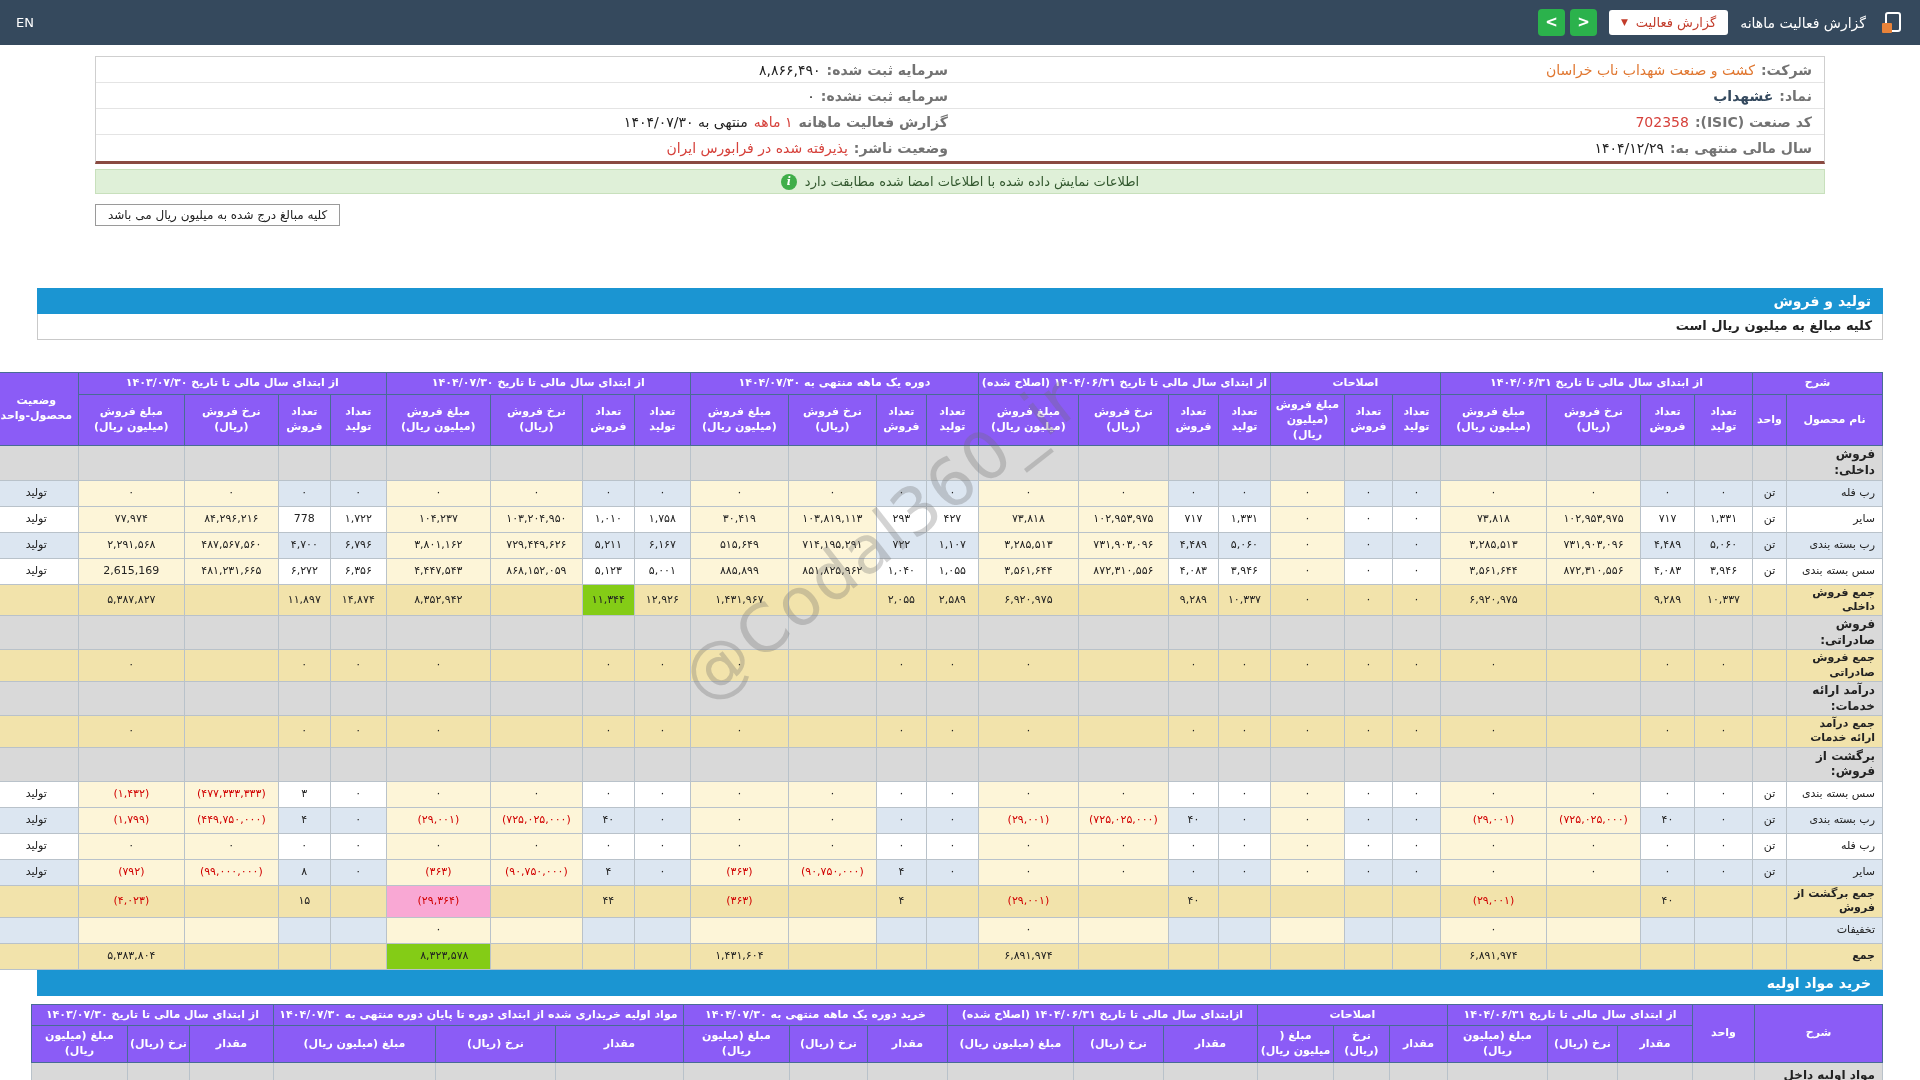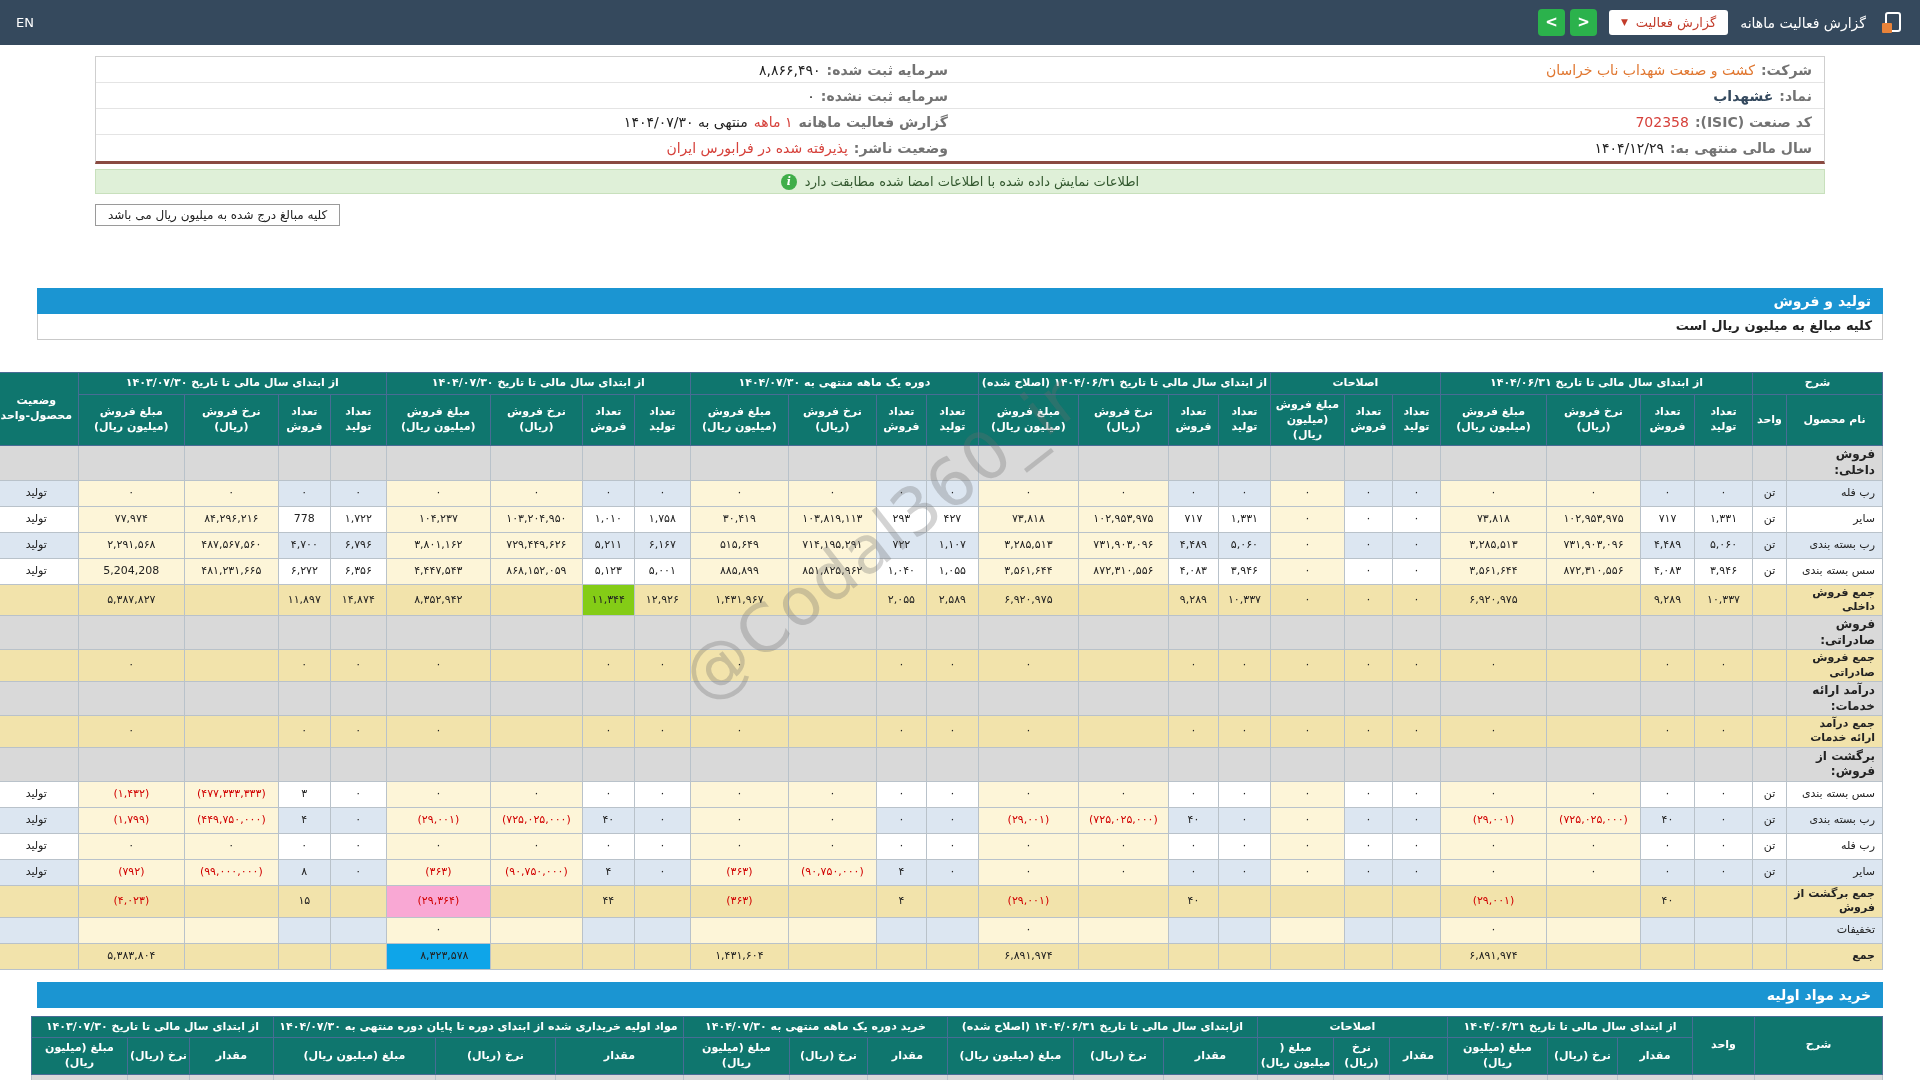--- a/index.html
+++ b/index.html
@@ -37,28 +37,28 @@
   .info-icon{width:16px;height:16px;border-radius:50%;background:#3fae49;color:#fff;font-size:11px;
     font-weight:bold;font-style:italic;display:flex;align-items:center;justify-content:center;flex:0 0 16px;
     font-family:"DejaVu Serif","Liberation Serif",serif}
   
   .note-box{margin:10px auto 0 95px;width:fit-content;border:1px solid #9a9a9a;background:#fff;
     padding:3px 12px;font-size:12px;color:#222}
   
   .bar{margin:0 37px;background:#1b95d2;color:#fff;font-weight:bold;font-size:14px;
     height:26px;display:flex;align-items:center;padding:0 12px}
   .bar1{margin-top:62px}
-  .bar2{margin-top:12px}
+  .bar2{}
   .subnote{margin:0 37px;border:1px solid #c9c9c9;border-top:none;background:#fff;
     padding:4px 10px;font-weight:bold;font-size:13px;min-height:26px}
   
   table.rpt{border-collapse:collapse;table-layout:fixed;width:1846px;margin:0 37px;font-size:11px}
   table.rpt#sales-table{margin-top:32px}
   table.rpt#materials-table{margin-top:8px}
-  .rpt th{background:#0f766e;color:#fff;border:1px solid #486c95;padding:3px 2px;
+  .rpt th{background:#8b5cf6;color:#fff;border:1px solid #486c95;padding:3px 2px;
     font-weight:bold;font-size:11px;line-height:1.35;text-align:center;overflow:hidden}
   .rpt td{border:1px solid #b9c2ca;padding:1px 4px;text-align:center;color:#222;
     line-height:1.3;height:26px;overflow:hidden}
   .rpt td.name{text-align:right;padding-right:7px}
   .rpt td.b{font-weight:bold}
   .rpt tr.sec td{font-size:12px}
   .rpt td.neg{color:#d10000}
   
   .watermark{position:absolute;left:640px;top:500px;font-size:66px;letter-spacing:2px;
     color:rgba(110,110,110,0.30);transform:rotate(-38deg);direction:ltr;
@@ -332,21 +332,21 @@
         <td style="background: rgb(255, 255, 255);">۱,۰۴۰</td>
         <td style="background: rgb(253, 245, 216);">۸۵۱,۸۲۵,۹۶۲</td>
         <td style="background: rgb(253, 245, 216);">۸۸۵,۸۹۹</td>
         <td style="background: rgb(255, 255, 255);">۵,۰۰۱</td>
         <td style="background: rgb(255, 255, 255);">۵,۱۲۳</td>
         <td style="background: rgb(253, 245, 216);">۸۶۸,۱۵۲,۰۵۹</td>
         <td style="background: rgb(253, 245, 216);">۴,۴۴۷,۵۴۳</td>
         <td style="background: rgb(255, 255, 255);">۶,۳۵۶</td>
         <td style="background: rgb(255, 255, 255);">۶,۲۷۲</td>
         <td style="background: rgb(253, 245, 216);">۴۸۱,۲۳۱,۶۶۵</td>
-        <td style="background: rgb(253, 245, 216);">5,204,208</td>
+        <td style="background: rgb(253, 245, 216);">2,615,169</td>
         <td style="background: rgb(255, 255, 255);">تولید</td>
       </tr>
       <tr class="total">
         <td class="name b" style="background: rgb(242, 227, 171);">جمع فروش داخلی</td>
         <td style="background: rgb(242, 227, 171);"></td>
         <td style="background: rgb(242, 227, 171);">۱۰,۳۳۷</td>
         <td style="background: rgb(242, 227, 171);">۹,۲۸۹</td>
         <td style="background: rgb(242, 227, 171);"></td>
         <td style="background: rgb(242, 227, 171);">۶,۹۲۰,۹۷۵</td>
         <td style="background: rgb(242, 227, 171);">۰</td>
@@ -692,21 +692,21 @@
         <td style="background: rgb(242, 227, 171);"></td>
         <td style="background: rgb(242, 227, 171);"></td>
         <td style="background: rgb(242, 227, 171);">۶,۸۹۱,۹۷۴</td>
         <td style="background: rgb(242, 227, 171);"></td>
         <td style="background: rgb(242, 227, 171);"></td>
         <td style="background: rgb(242, 227, 171);"></td>
         <td style="background: rgb(242, 227, 171);">۱,۴۳۱,۶۰۴</td>
         <td style="background: rgb(242, 227, 171);"></td>
         <td style="background: rgb(242, 227, 171);"></td>
         <td style="background: rgb(242, 227, 171);"></td>
-        <td style="background: #0ea5e9; padding-left: 16px;">۸,۳۲۳,۵۷۸</td>
+        <td style="background: #84cc16; padding-left: 16px;">۸,۳۲۳,۵۷۸</td>
         <td style="background: rgb(242, 227, 171);"></td>
         <td style="background: rgb(242, 227, 171);"></td>
         <td style="background: rgb(242, 227, 171);"></td>
         <td style="background: rgb(242, 227, 171);">۵,۳۸۳,۸۰۴</td>
         <td style="background: rgb(242, 227, 171);"></td>
       </tr>
     </tbody>
   </table>
 
 <div class="bar bar2">خرید مواد اولیه</div>

